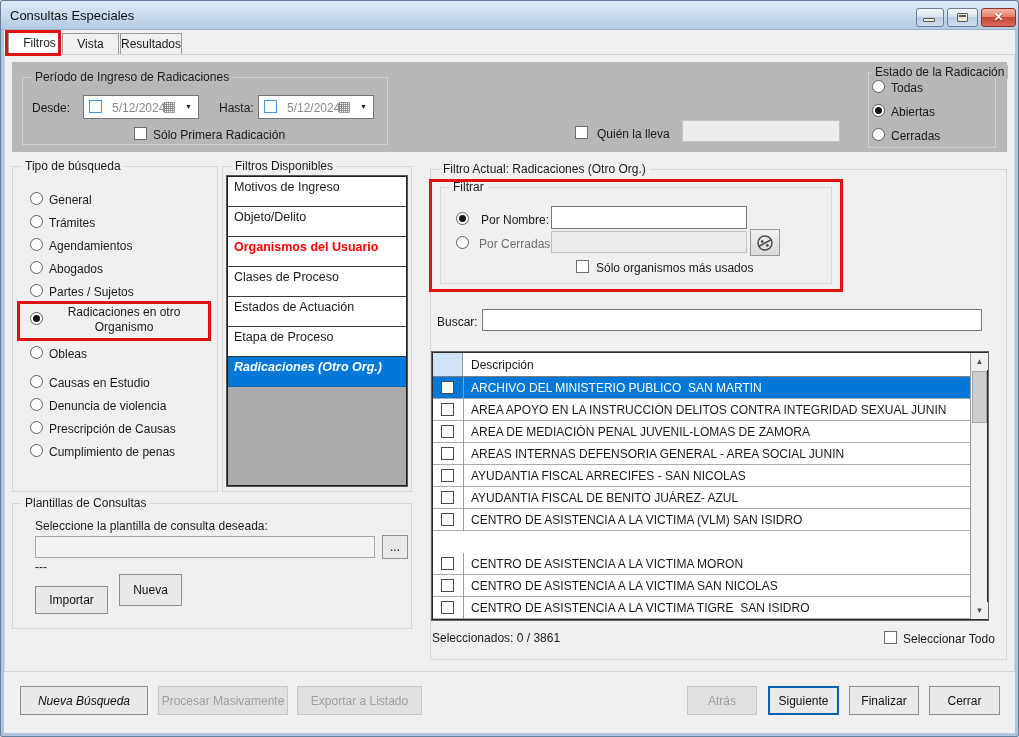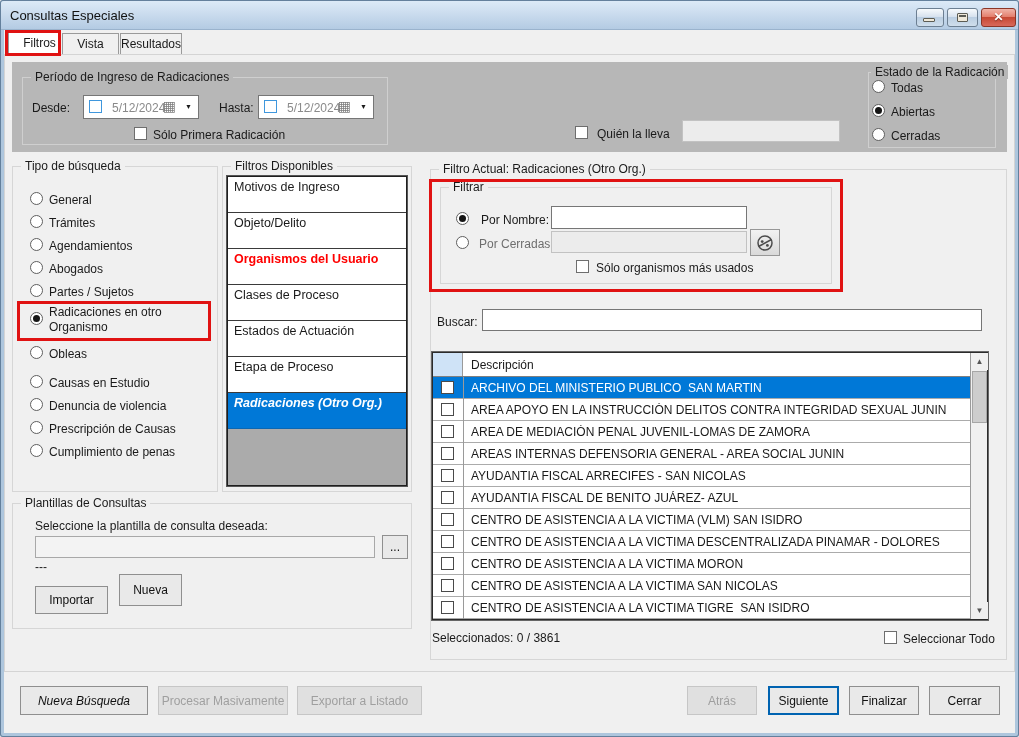--- a/index.html
+++ b/index.html
@@ -29,31 +29,31 @@
   .tab.active{top:32px;height:23px;background:#fff;z-index:3;}
   .tabpage{position:absolute;left:4px;top:54px;width:1011px;height:618px;background:#f0f0f0;border:1px solid #d4d4d4;}
   .band{position:absolute;left:12px;top:62px;width:995px;height:90px;background:#b7b7b7;}
   .grp{position:absolute;border:1px solid #d6d6d6;}
   .grp .lbl{position:absolute;top:-8px;left:8px;background:#f0f0f0;padding:0 4px;white-space:nowrap;}
   .grp.on-gray{border-color:#cfcfcf;}
   .grp.on-gray .lbl{background:#b7b7b7;}
   .cb{position:absolute;width:13px;height:13px;background:#fff;border:1px solid #6e6e6e;}
   .rb{position:absolute;width:13px;height:13px;background:#fff;border:1px solid #5f5f5f;border-radius:50%;}
   .rb.sel::after{content:'';position:absolute;left:2px;top:2px;width:7px;height:7px;background:#151515;border-radius:50%;}
-  .lab{position:absolute;white-space:nowrap;}
+  .lab{position:absolute;white-space:nowrap;text-align:center;}
   .datepick{position:absolute;width:116px;height:24px;background:#fff;border:1px solid #767676;}
   .datepick .dcb{position:absolute;left:5px;top:4px;width:13px;height:13px;background:#fff;border:1px solid #3f97dd;}
   .datepick .dval{position:absolute;left:28px;top:5px;color:#8a8a8a;}
   .datepick .cal{position:absolute;right:22px;top:2px;font-size:14px;color:#7d7d7d;}
   .datepick .dd{position:absolute;right:6px;top:7px;font-size:7px;color:#1a1a1a;}
   input.field{position:absolute;background:#fff;border:1px solid #767676;font-family:"Liberation Sans",sans-serif;font-size:12px;padding:0 4px;}
   input.field:disabled,input.field.dis{background:#ececec;border-color:#c2c2c2;}
   input.field.plant{background:#f3f3f3;border-color:#a8a8a8;}
   .listbox{position:absolute;background:#ababab;border:1px solid #1f1f1f;outline:1px solid #555;}
-  .fd-item{height:36px;line-height:21px;padding-left:6px;background:#fff;border-bottom:1px solid #3a3a3a;font-size:12.5px;white-space:nowrap;overflow:hidden;}
+  .fd-item{height:30px;line-height:21px;padding-left:6px;background:#fff;border-bottom:1px solid #3a3a3a;font-size:12.5px;white-space:nowrap;overflow:hidden;}
   .fd-item.red{color:#ff0000;font-weight:bold;}
   .fd-item.sel{background:#0078d7;color:#fff;font-weight:bold;font-style:italic;border-bottom-color:#0b67b2;}
   .annot{position:absolute;border:3px solid #e01212;z-index:9;pointer-events:none;}
   .btn{position:absolute;background:#e9e9e9;border:1px solid #8f8f8f;font-family:"Liberation Sans",sans-serif;
     font-size:12px;color:#111;text-align:center;cursor:default;padding:0;}
   .btn.dis{background:#e0e0e0;border-color:#c6c6c6;color:#9f9f9f;}
   .btn.focus{border:2px solid #0063b1;}
   .tool-btn{position:absolute;background:linear-gradient(#f2f2f2,#d9d9d9);border:1px solid #979797;}
   .table{position:absolute;left:432px;top:352px;width:556px;height:268px;background:#fff;border:1px solid #2b2b2b;outline:1px solid #666;}
   .t-head{position:absolute;left:0;top:0;width:537px;height:24px;background:#fff;border-bottom:1px solid #808080;}
@@ -228,25 +228,20 @@
     <div class="t-row" style="top:134px;">
         <span class="rcb"></span>
         <span class="vsep"></span>
         <span class="rtxt">AYUDANTIA FISCAL DE BENITO JUÁREZ- AZUL</span>
       </div>
     <div class="t-row" style="top:156px;">
         <span class="rcb"></span>
         <span class="vsep"></span>
         <span class="rtxt">CENTRO DE ASISTENCIA A LA VICTIMA (VLM) SAN ISIDRO</span>
       </div>
-    <div class="t-row" style="top:178px;">
-        <span class="rcb"></span>
-        <span class="vsep"></span>
-        <span class="rtxt">CENTRO DE ASISTENCIA A LA VICTIMA DESCENTRALIZADA PINAMAR - DOLORES</span>
-      </div>
     <div class="t-row" style="top:200px;">
         <span class="rcb"></span>
         <span class="vsep"></span>
         <span class="rtxt">CENTRO DE ASISTENCIA A LA VICTIMA MORON</span>
       </div>
     <div class="t-row" style="top:222px;">
         <span class="rcb"></span>
         <span class="vsep"></span>
         <span class="rtxt">CENTRO DE ASISTENCIA A LA VICTIMA SAN NICOLAS</span>
       </div>

